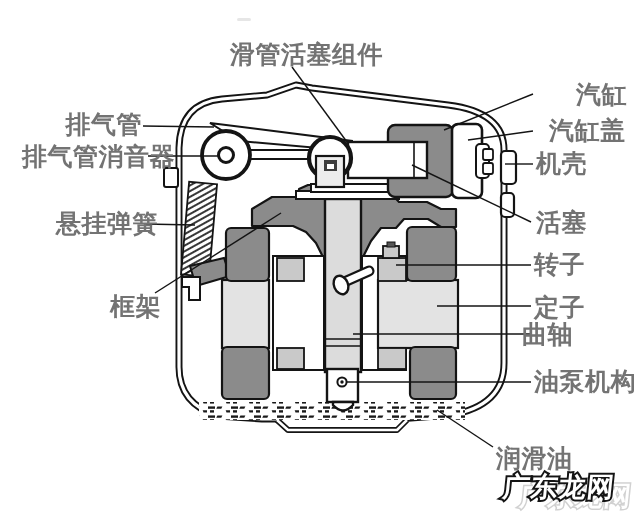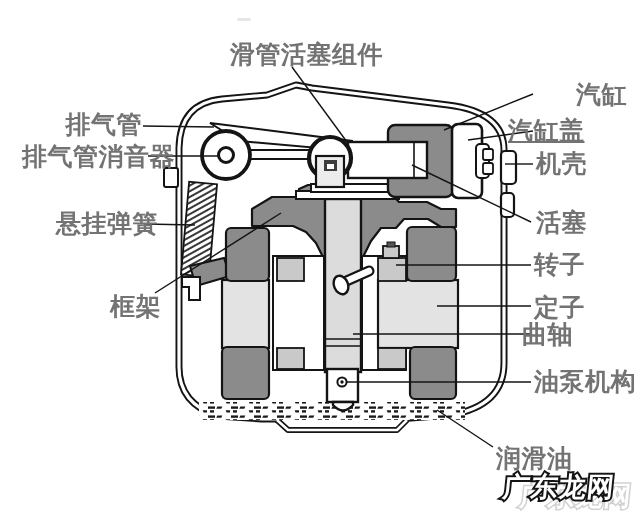--- a/index.html
+++ b/index.html
@@ -148,21 +148,21 @@
     <text transform="translate(502,496) skewX(-6)" fill="#ffffff" stroke="#141414" stroke-width="4" paint-order="stroke">广东龙网</text>
   </g>
 </svg>
 
 <div class="lbl" style="left:230px;top:44px;width:126px;text-align:center;">滑管活塞组件</div>
 <div class="lbl r" style="left:22px;top:146px;width:124px;">排气管消音器</div>
 <div class="lbl r" style="left:60px;top:114px;width:82px;">排气管</div>
 <div class="lbl r" style="left:56px;top:213px;width:86px;">悬挂弹簧</div>
 <div class="lbl r" style="left:110px;top:296px;width:50px;">框架</div>
 <div class="lbl" style="left:536px;top:84px;margin-left:40px;">汽缸</div>
-<div class="lbl" style="left:508px;top:120px;text-decoration:underline;">汽缸盖</div>
+<div class="lbl" style="left:549px;top:120px;">汽缸盖</div>
 <div class="lbl" style="left:536px;top:153px;">机壳</div>
 <div class="lbl" style="left:536px;top:212px;text-align:right;">活塞</div>
 <div class="lbl" style="left:534px;top:254px;">转子</div>
 <div class="lbl" style="left:534px;top:297px;">定子</div>
 <div class="lbl" style="left:522px;top:324px;">曲轴</div>
 <div class="lbl" style="left:534px;top:371px;">油泵机构</div>
 <div class="lbl" style="left:496px;top:440px;margin-top:8px;">润滑油</div>
 
 </div>
 

